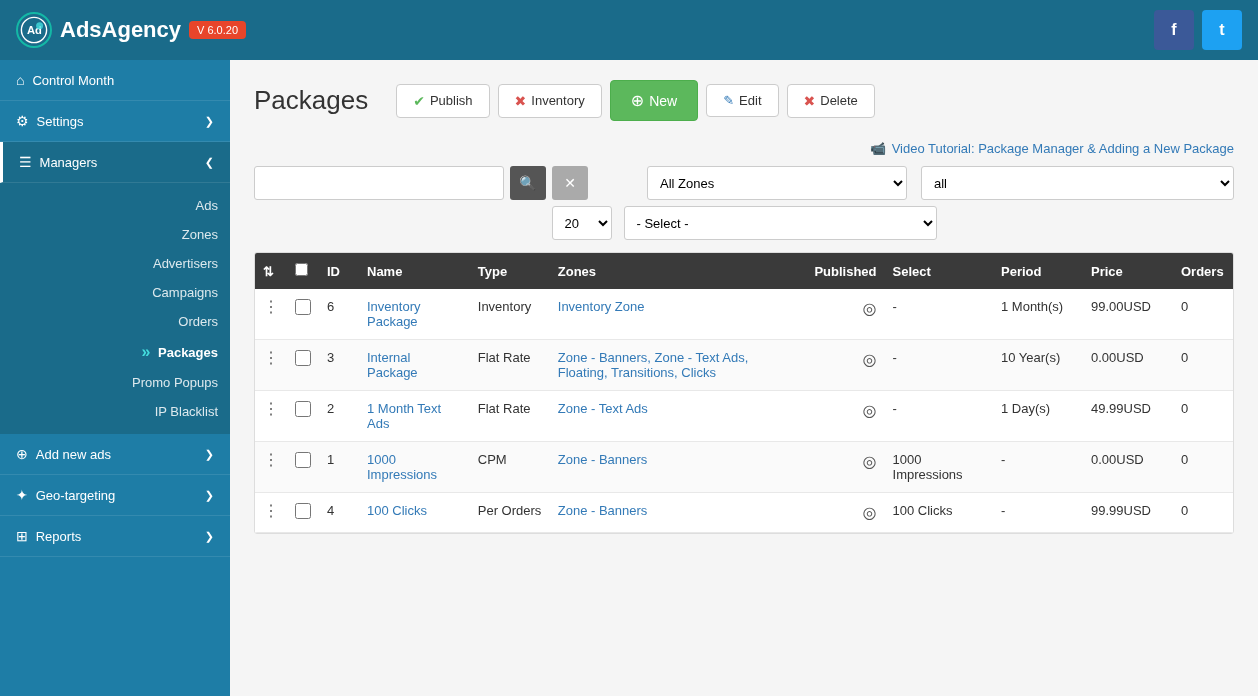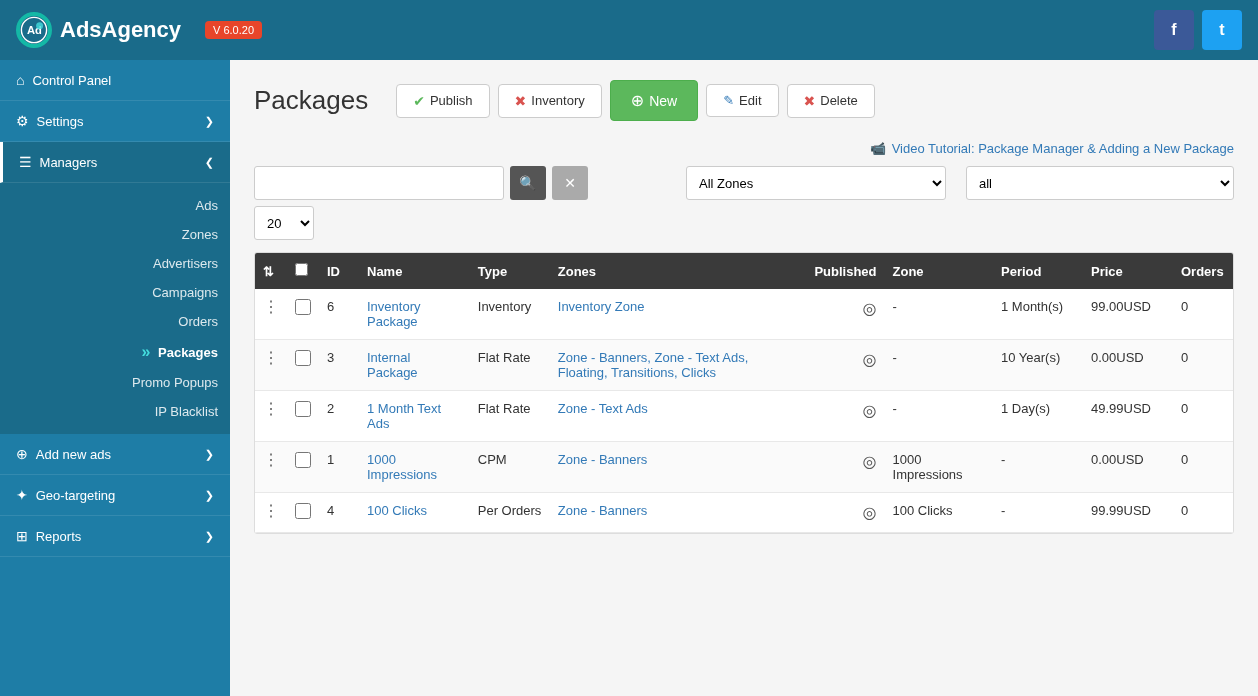--- a/index.html
+++ b/index.html
@@ -2,22 +2,22 @@
 <html><head>
   <meta charset="utf-8">
   <style>
     * { box-sizing: border-box; margin: 0; padding: 0; }
     body { font-family: Arial, sans-serif; font-size: 13px; background: #f0f0f0; display: flex; flex-direction: column; height: 696px; overflow: hidden; }
 
     
     .header { background: #1a6b8a; height: 60px; display: flex; align-items: center; justify-content: space-between; padding: 0 16px; flex-shrink: 0; }
     .header-logo { display: flex; align-items: center; gap: 8px; }
     .logo-text { color: white; font-size: 22px; font-weight: bold; }
-    .logo-circle { width: 36px; height: 36px; border-radius: 50%; border: 4px solid #14b8a6; display: flex; align-items: center; justify-content: center; color: white; font-size: 14px; }
-    .version-badge { background: #e8452a; color: white; font-size: 11px; padding: 3px 8px; border-radius: 4px; margin-left: 16px; }
+    .logo-circle { width: 36px; height: 36px; border-radius: 50%; border: 2px solid #14b8a6; display: flex; align-items: center; justify-content: center; color: white; font-size: 14px; }
+    .version-badge { background: #e8452a; color: white; font-size: 11px; padding: 3px 8px; border-radius: 4px; margin-left: 0; }
     .header-social { display: flex; gap: 8px; }
     .social-btn { width: 40px; height: 40px; border-radius: 4px; display: flex; align-items: center; justify-content: center; color: white; font-weight: bold; font-size: 16px; cursor: pointer; }
     .fb-btn { background: #3b5998; }
     .tw-btn { background: #1da1f2; }
 
     
     .layout { display: flex; flex: 1; overflow: hidden; }
 
     
     .sidebar { width: 230px; background: #1e7da6; flex-shrink: 0; overflow-y: auto; }
@@ -49,21 +49,21 @@
     .icon-edit { color: #337ab7; font-size: 13px; }
 
     
     .filter-area { margin-bottom: 12px; }
     .video-link { color: #337ab7; font-size: 13px; display: flex; align-items: center; gap: 5px; margin-bottom: 10px; justify-content: flex-end; cursor: pointer; }
     .search-input { height: 34px; width: 250px; border: 1px solid #ccc; border-radius: 3px; padding: 4px 8px; font-size: 13px; }
     .btn-search { height: 34px; width: 36px; background: #555; border: none; color: white; border-radius: 3px; cursor: pointer; font-size: 14px; display: flex; align-items: center; justify-content: center; }
     .btn-clear { height: 34px; width: 36px; background: #aaa; border: none; color: white; border-radius: 3px; cursor: pointer; font-size: 14px; display: flex; align-items: center; justify-content: center; }
     .filter-select { height: 34px; border: 1px solid #ccc; border-radius: 3px; padding: 4px 8px; font-size: 13px; background: white; }
     .select-wide { width: 260px; }
-    .select-medium { width: 268px; }
+    .select-medium { width: 313px; }
     .select-small { width: 60px; }
 
     
     .table-wrapper { background: white; border: 1px solid #ddd; border-radius: 3px; overflow: hidden; }
     table { width: 100%; border-collapse: collapse; }
     thead tr { background: #3a3a3a; color: white; }
     thead th { padding: 10px 8px; text-align: left; font-size: 13px; font-weight: 600; white-space: nowrap; }
     tbody tr { border-bottom: 1px solid #e8e8e8; background: white; }
     tbody tr:nth-child(even) { background: #fafafa; }
     tbody td { padding: 10px 8px; font-size: 13px; color: #333; vertical-align: top; }
@@ -103,21 +103,21 @@
     <div class="social-btn fb-btn">f</div>
     <div class="social-btn tw-btn">t</div>
   </div>
 </div>
 
 <div class="layout">
 
   <div class="sidebar">
     <div class="sidebar-item">
       <span class="icon">⌂</span>
-      <span>Control Panel</span>
+      <span>Control Month</span>
     </div>
     <div class="sidebar-item">
       <span class="icon">⚙</span>
       <span>Settings</span>
       <span class="arrow">❯</span>
     </div>
     <div class="sidebar-item active-current">
       <span class="icon">☰</span>
       <span>Managers</span>
       <span class="arrow">❮</span>
@@ -198,52 +198,55 @@
       <div class="video-link">
         <span>📹</span>
         <span>Video Tutorial: Package Manager &amp; Adding a New Package</span>
       </div>
       <div style="display:flex; align-items:center; justify-content:space-between; flex-wrap:wrap; gap:8px; margin-bottom:6px;">
         <div style="display:flex; gap:6px; align-items:center;">
           <input type="text" class="search-input" placeholder="" style="">
           <button class="btn-search">🔍</button>
           <button class="btn-clear">✕</button>
         </div>
-        <div style="display:flex; gap:20px; align-items:flex-start;">
+        <div style="display:flex; gap:14px; align-items:flex-start;">
           <select class="filter-select select-wide">
             <option>All Zones</option>
           </select>
           <select class="filter-select select-medium">
             <option>all</option>
           </select>
         </div>
       </div>
-      <div style="display:flex; justify-content:flex-start; gap:12px;">
+      <div style="display:flex; justify-content:center; gap:12px;">
         <select class="filter-select select-small">
           <option>20</option>
+        </select>
+        <select class="filter-select select-medium">
+          <option>- Select -</option>
         </select>
       </div>
     </div>
 
     <div class="table-wrapper">
       <table>
         <thead>
           <tr>
             <th class="col-menu">
               <span class="header-sort">⇅</span>
             </th>
             <th class="col-check">
               <input type="checkbox" style="">
             </th>
             <th class="col-id">ID</th>
             <th class="col-name">Name</th>
             <th class="col-type">Type</th>
             <th class="col-zones">Zones</th>
             <th class="col-published">Published</th>
-            <th class="col-terms">Zone</th>
+            <th class="col-terms">Select</th>
             <th class="col-period">Period</th>
             <th class="col-price">Price</th>
             <th class="col-orders">Orders</th>
           </tr>
         </thead>
         <tbody id="table-body">
         <tr>
       <td class="col-menu"><span class="menu-dots">⋮</span></td>
       <td class="col-check"><input type="checkbox" class="row-checkbox" style=""></td>
       <td class="col-id">6</td>

